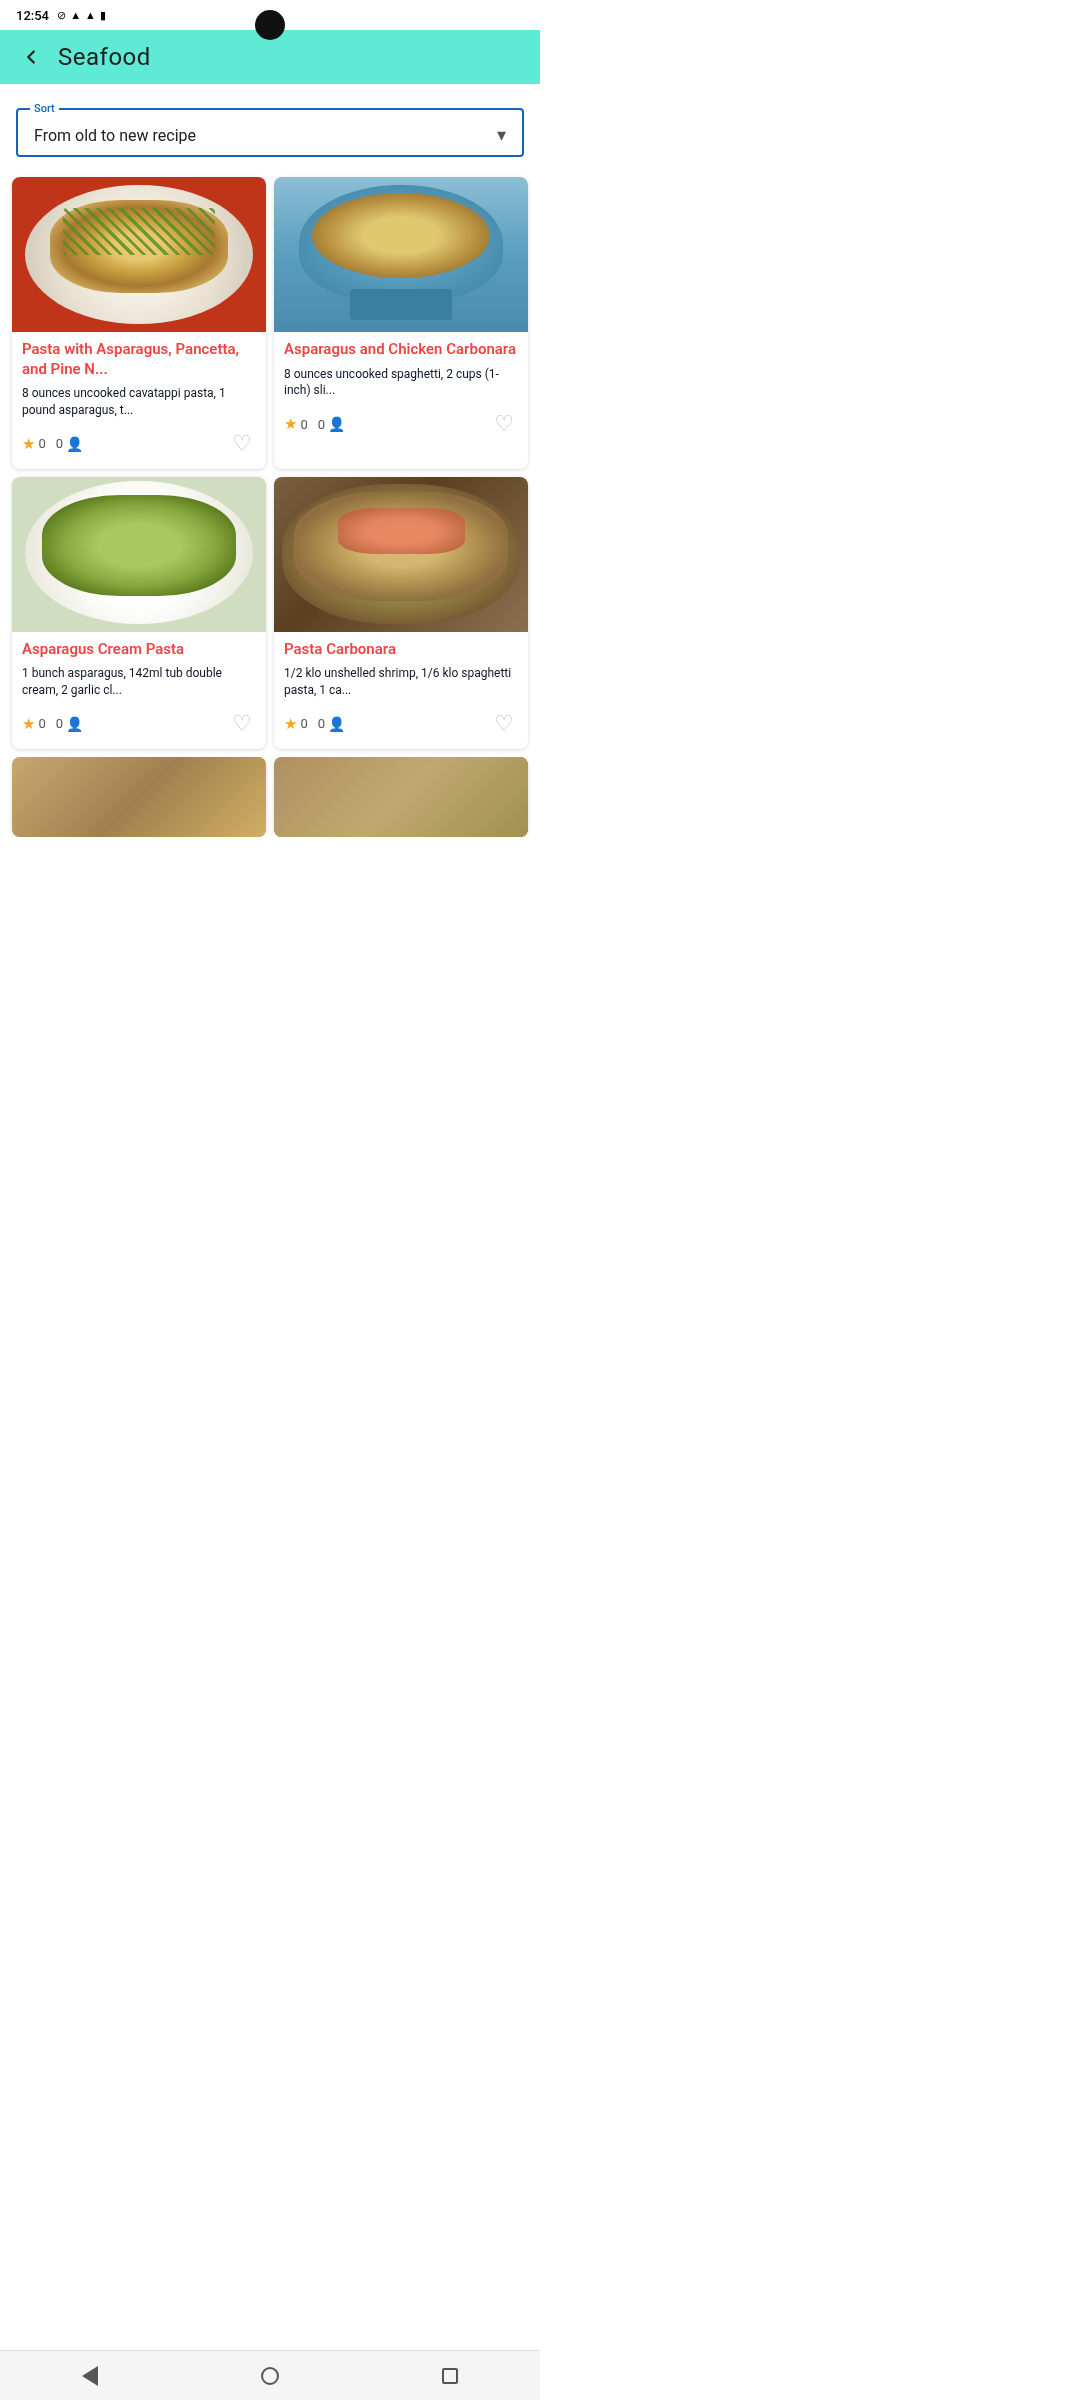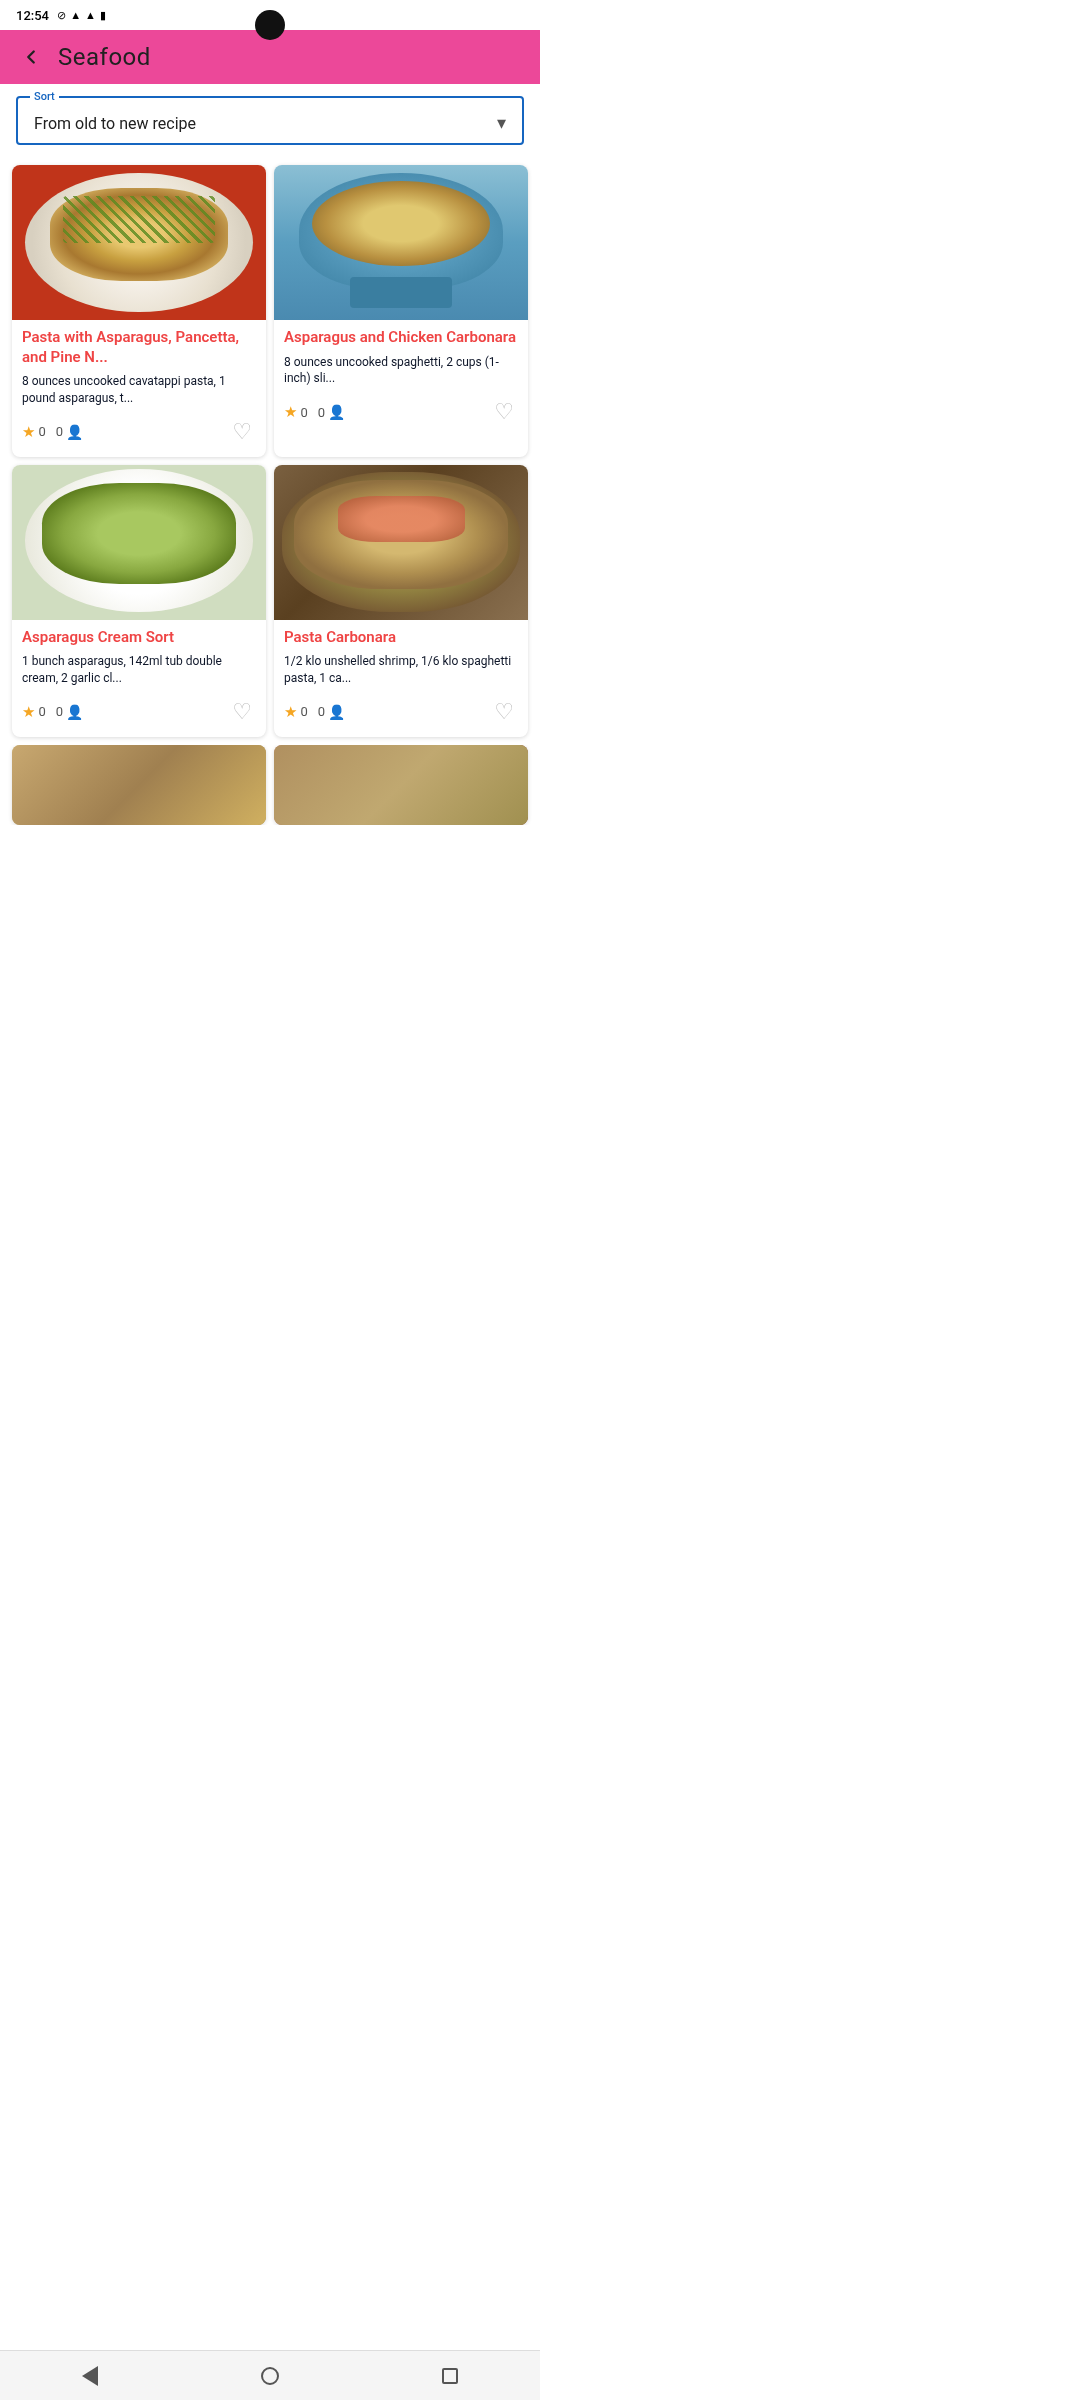--- a/index.html
+++ b/index.html
@@ -37,21 +37,21 @@
       position: absolute;
       top: 10px;
       left: 50%;
       transform: translateX(-50%);
     }
 
     .toolbar {
       display: flex;
       align-items: center;
       padding: 12px 16px;
-      background: #ec4899;
+      background: #5eead4;
       border-bottom: none;
     }
 
     .back-btn {
       background: none;
       border: none;
       cursor: pointer;
       padding: 4px;
       margin-right: 12px;
       display: flex;
@@ -68,20 +68,21 @@
 
     .page-title {
       font-size: 24px;
       font-weight: 400;
       color: #212121;
       letter-spacing: 0.5px;
     }
 
     .sort-section {
       padding: 12px 16px 8px;
+      margin-top: 12px;
     }
 
     .sort-dropdown {
       border: 2px solid #1565C0;
       border-radius: 4px;
       padding: 14px 16px 10px;
       position: relative;
       cursor: pointer;
       background: #fff;
       display: flex;
@@ -468,21 +469,21 @@
       </div>
     </div>
   </div>
 
   <div class="recipe-card">
     <div class="food-photo food-3">
       <div class="plate"></div>
       <div class="pasta"></div>
     </div>
     <div class="recipe-info">
-      <div class="recipe-title">Asparagus Cream Sort</div>
+      <div class="recipe-title">Asparagus Cream Pasta</div>
       <div class="recipe-ingredients">1 bunch asparagus, 142ml tub double cream, 2 garlic cl...</div>
       <div class="recipe-footer">
         <div class="recipe-stats">
           <div class="stat-item">
             <span class="star-icon">★</span>
             <span>0</span>
           </div>
           <div class="stat-item">
             <span>0</span>
             <span class="person-icon">👤</span>

